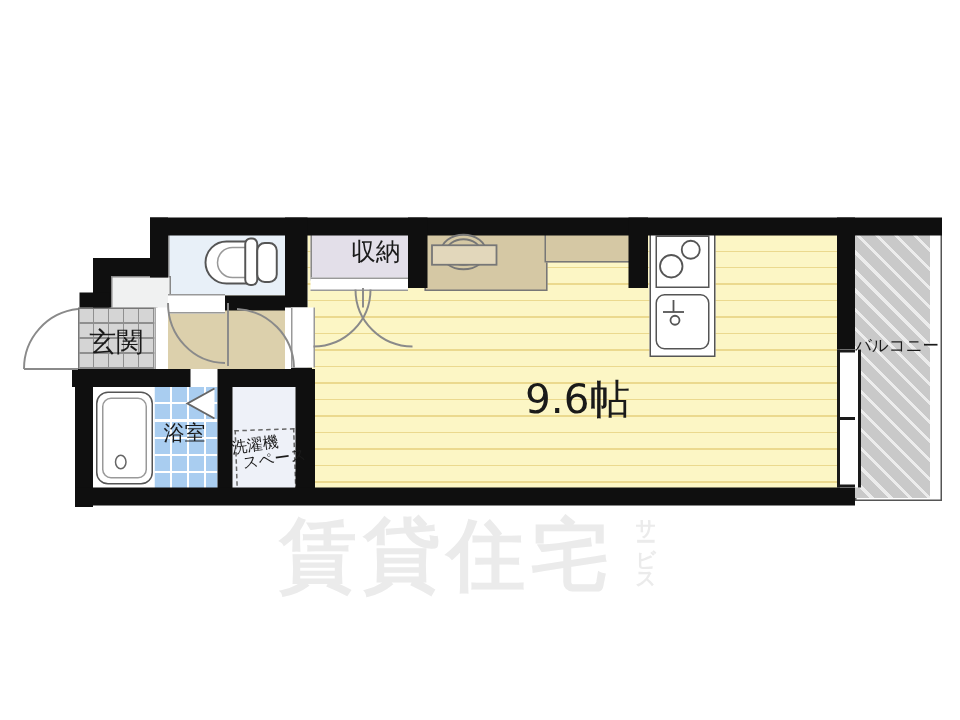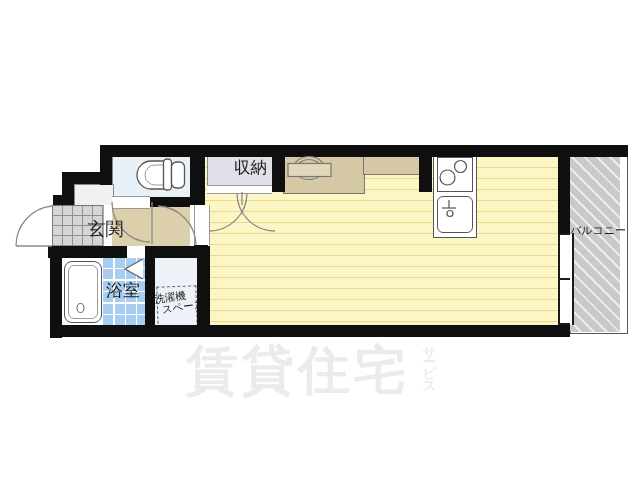--- a/index.html
+++ b/index.html
@@ -126,25 +126,26 @@
     <g stroke="#555" stroke-width="1.3">
       <path d="M 165 161 H 151 A 14 14 0 0 0 151 189 H 165 Z" fill="#ffffff"></path>
       <path d="M 165 165 H 155 A 10 10 0 0 0 155 185 H 165" fill="none" stroke="#999" stroke-width="1"></path>
       <rect x="163.5" y="159" width="8" height="31" rx="3.5" fill="#ffffff"></rect>
       <rect x="171.5" y="162" width="13" height="26" rx="5" fill="#ffffff"></rect>
     </g>
 
     <ellipse cx="80.5" cy="308" rx="3.5" ry="4.5" fill="#ffffff" stroke="#666" stroke-width="1"></ellipse>
   </svg>
 
-  <div class="label center" style="left:52px;top:220px;width:51px;font-size:18px;margin-left:28px;">玄関</div>
-  <div class="label center" style="left:100px;top:282px;width:46px;font-size:17px;">浴室</div>
+  <div class="label center" style="left:52px;top:220px;width:51px;font-size:18px;">玄関</div>
+  <div class="label center" style="left:100px;top:282px;width:46px;font-size:14px;">浴室</div>
   <div class="label" style="left:155px;top:291px;width:44px;font-size:10.5px;transform:rotate(-8deg);">
     <span style="display:block;">洗濯機</span>
     <span style="display:block;padding-left:6px;">スペース</span>
   </div>
   <div class="label center" style="left:207px;top:159px;width:87px;font-size:16.5px;">収納</div>
+  <div class="label center" style="left:320px;top:253px;width:130px;font-size:27px;">9.6帖</div>
   <div class="label center" style="left:569px;top:225px;width:58px;font-size:11px;">バルコニー</div>
 
   <div class="watermark" style="left:186px;top:336px;font-size:52px;letter-spacing:4px;">賃貸住宅</div>
   <div class="watermark wm-vert" style="left:421px;top:336px;height:60px;font-size:13.5px;">サービス</div>
 
 </div>
 
 </body></html>

